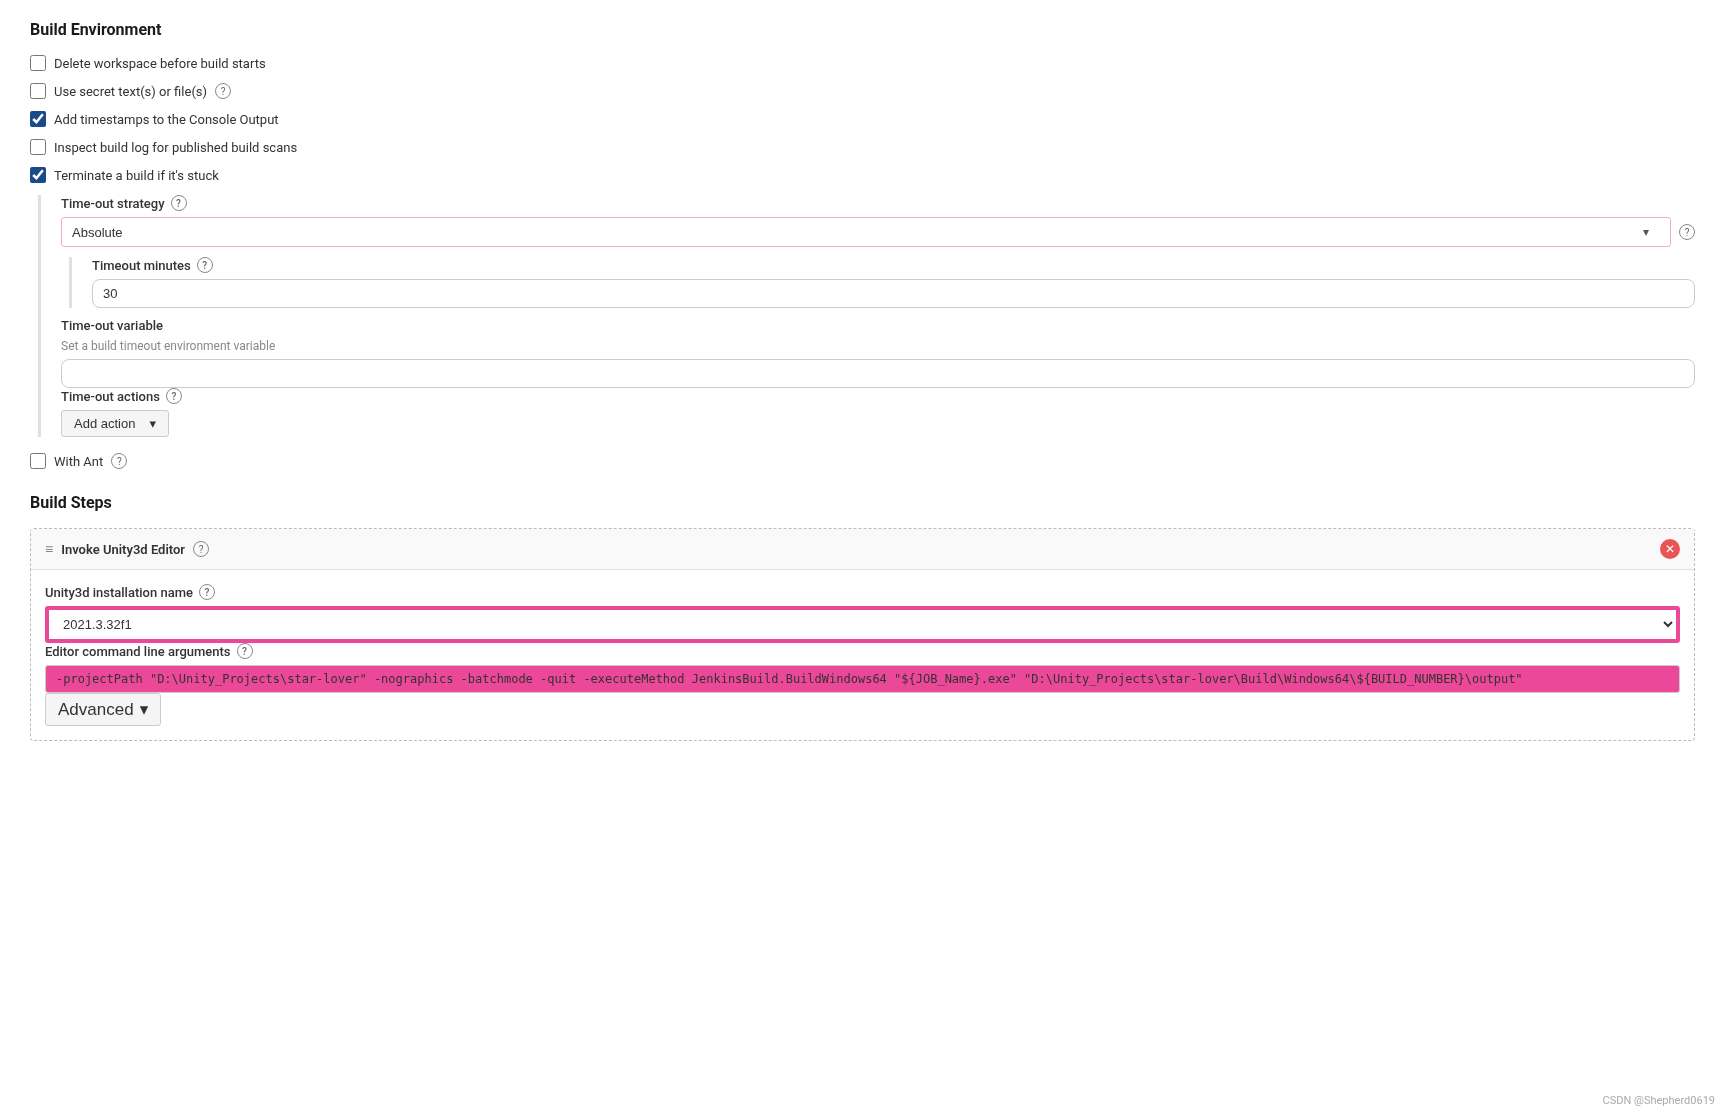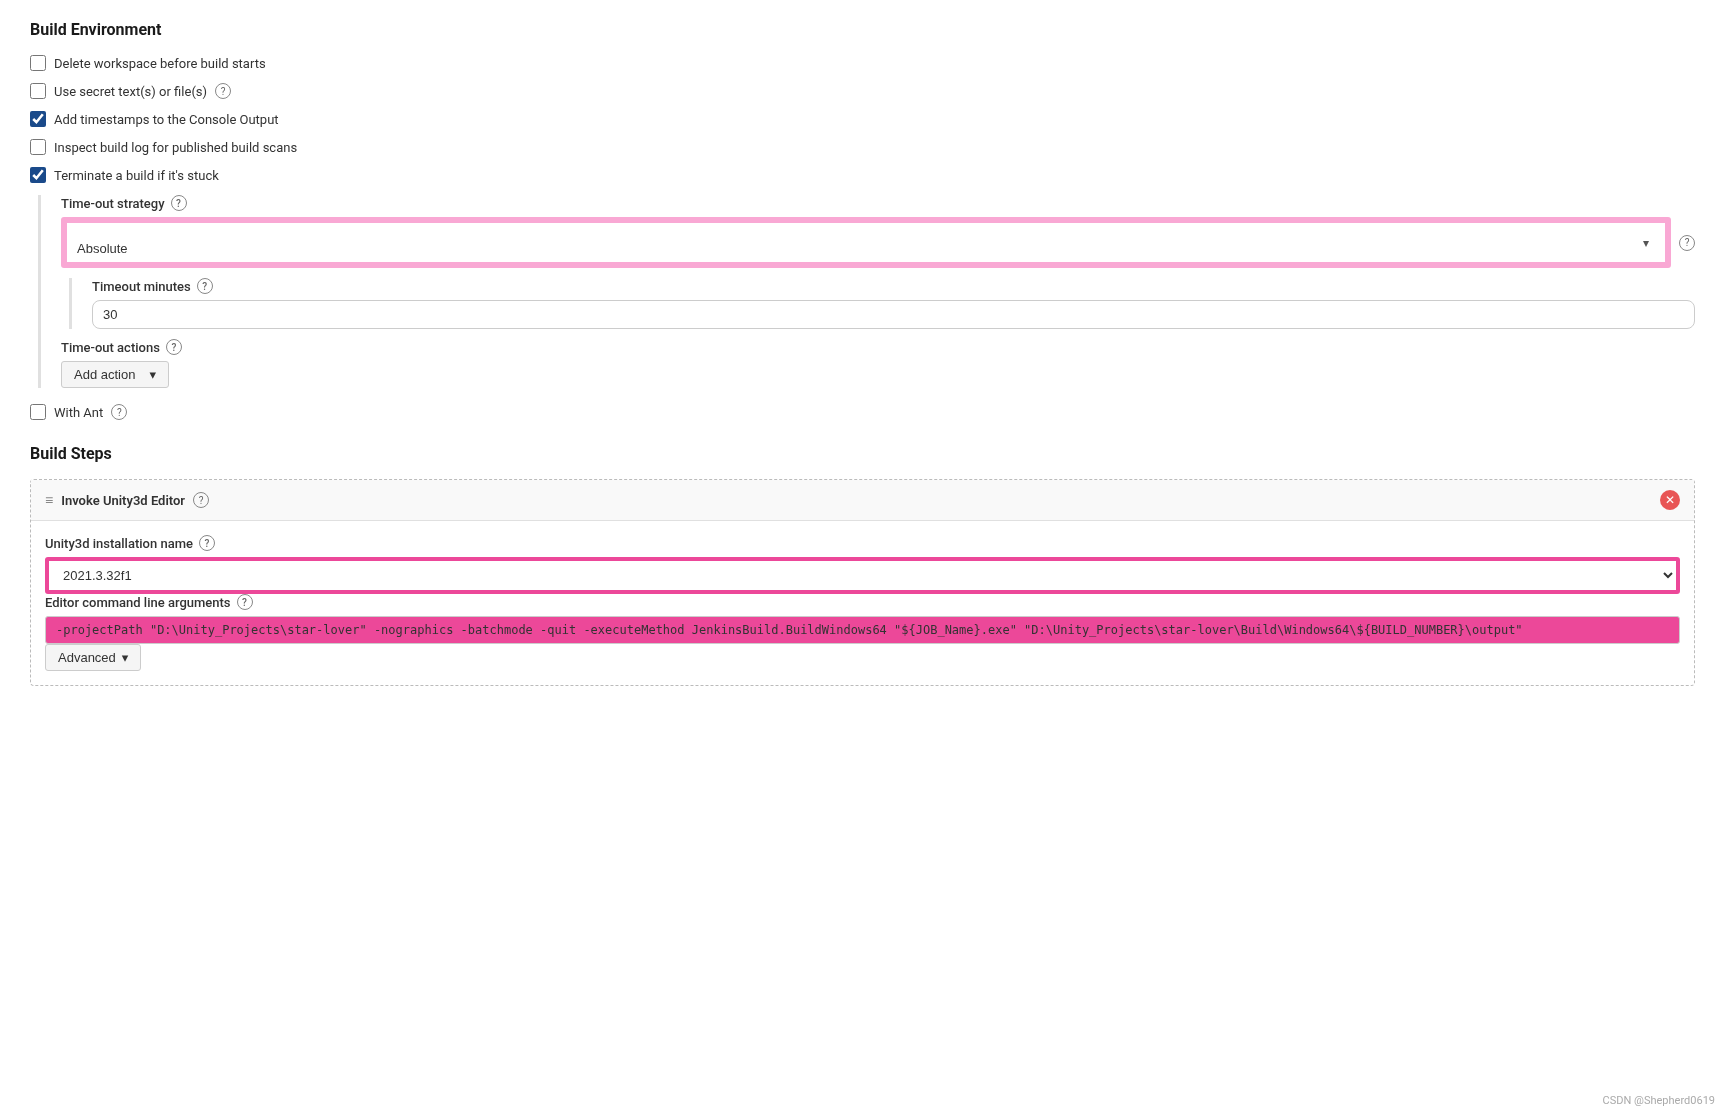--- a/index.html
+++ b/index.html
@@ -77,22 +77,22 @@
       outline: none;
     }
     .select-wrapper {
       position: relative;
       display: flex;
       align-items: center;
       gap: 8px;
     }
     .select-input {
       flex: 1;
-      padding: 18px 32px 6px 10px;
-      border: 6px solid #f9a8d4;
+      padding: 7px 32px 6px 10px;
+      border: 1px solid #f9a8d4;
       border-radius: 3px;
       font-size: 13px;
       color: #333;
       background: #fff;
       appearance: none;
       cursor: pointer;
       outline: none;
     }
     .select-arrow {
       position: absolute;
@@ -190,21 +190,21 @@
       outline: none;
     }
     .advanced-btn {
       display: inline-flex;
       align-items: center;
       gap: 6px;
       padding: 5px 12px;
       border: 1px solid #ccc;
       border-radius: 3px;
       background: #f5f5f5;
-      font-size: 13px;
+      font-size: 17px;
       cursor: pointer;
       color: #333;
     }
     .watermark {
       position: fixed;
       bottom: 10px;
       right: 10px;
       font-size: 11px;
       color: #aaa;
     }
@@ -274,20 +274,27 @@
   <div class="indent-block">
     <div class="field-group">
       <div class="field-label">
         <span>Timeout minutes</span>
         <span class="help-icon">?</span>
       </div>
       <input type="text" class="text-input" value="30" style="">
     </div>
   </div>
 
+  <div class="field-group">
+    <div class="field-label">
+      <span>Time-out variable</span>
+    </div>
+    <div class="field-hint">Set a build timeout environment variable</div>
+    <input type="text" class="text-input" value="" style="">
+  </div>
 
   <div class="field-group">
     <div class="field-label">
       <span>Time-out actions</span>
       <span class="help-icon">?</span>
     </div>
     <button class="add-action-btn">
       <span>Add action</span>
       <span>▾</span>
     </button>

